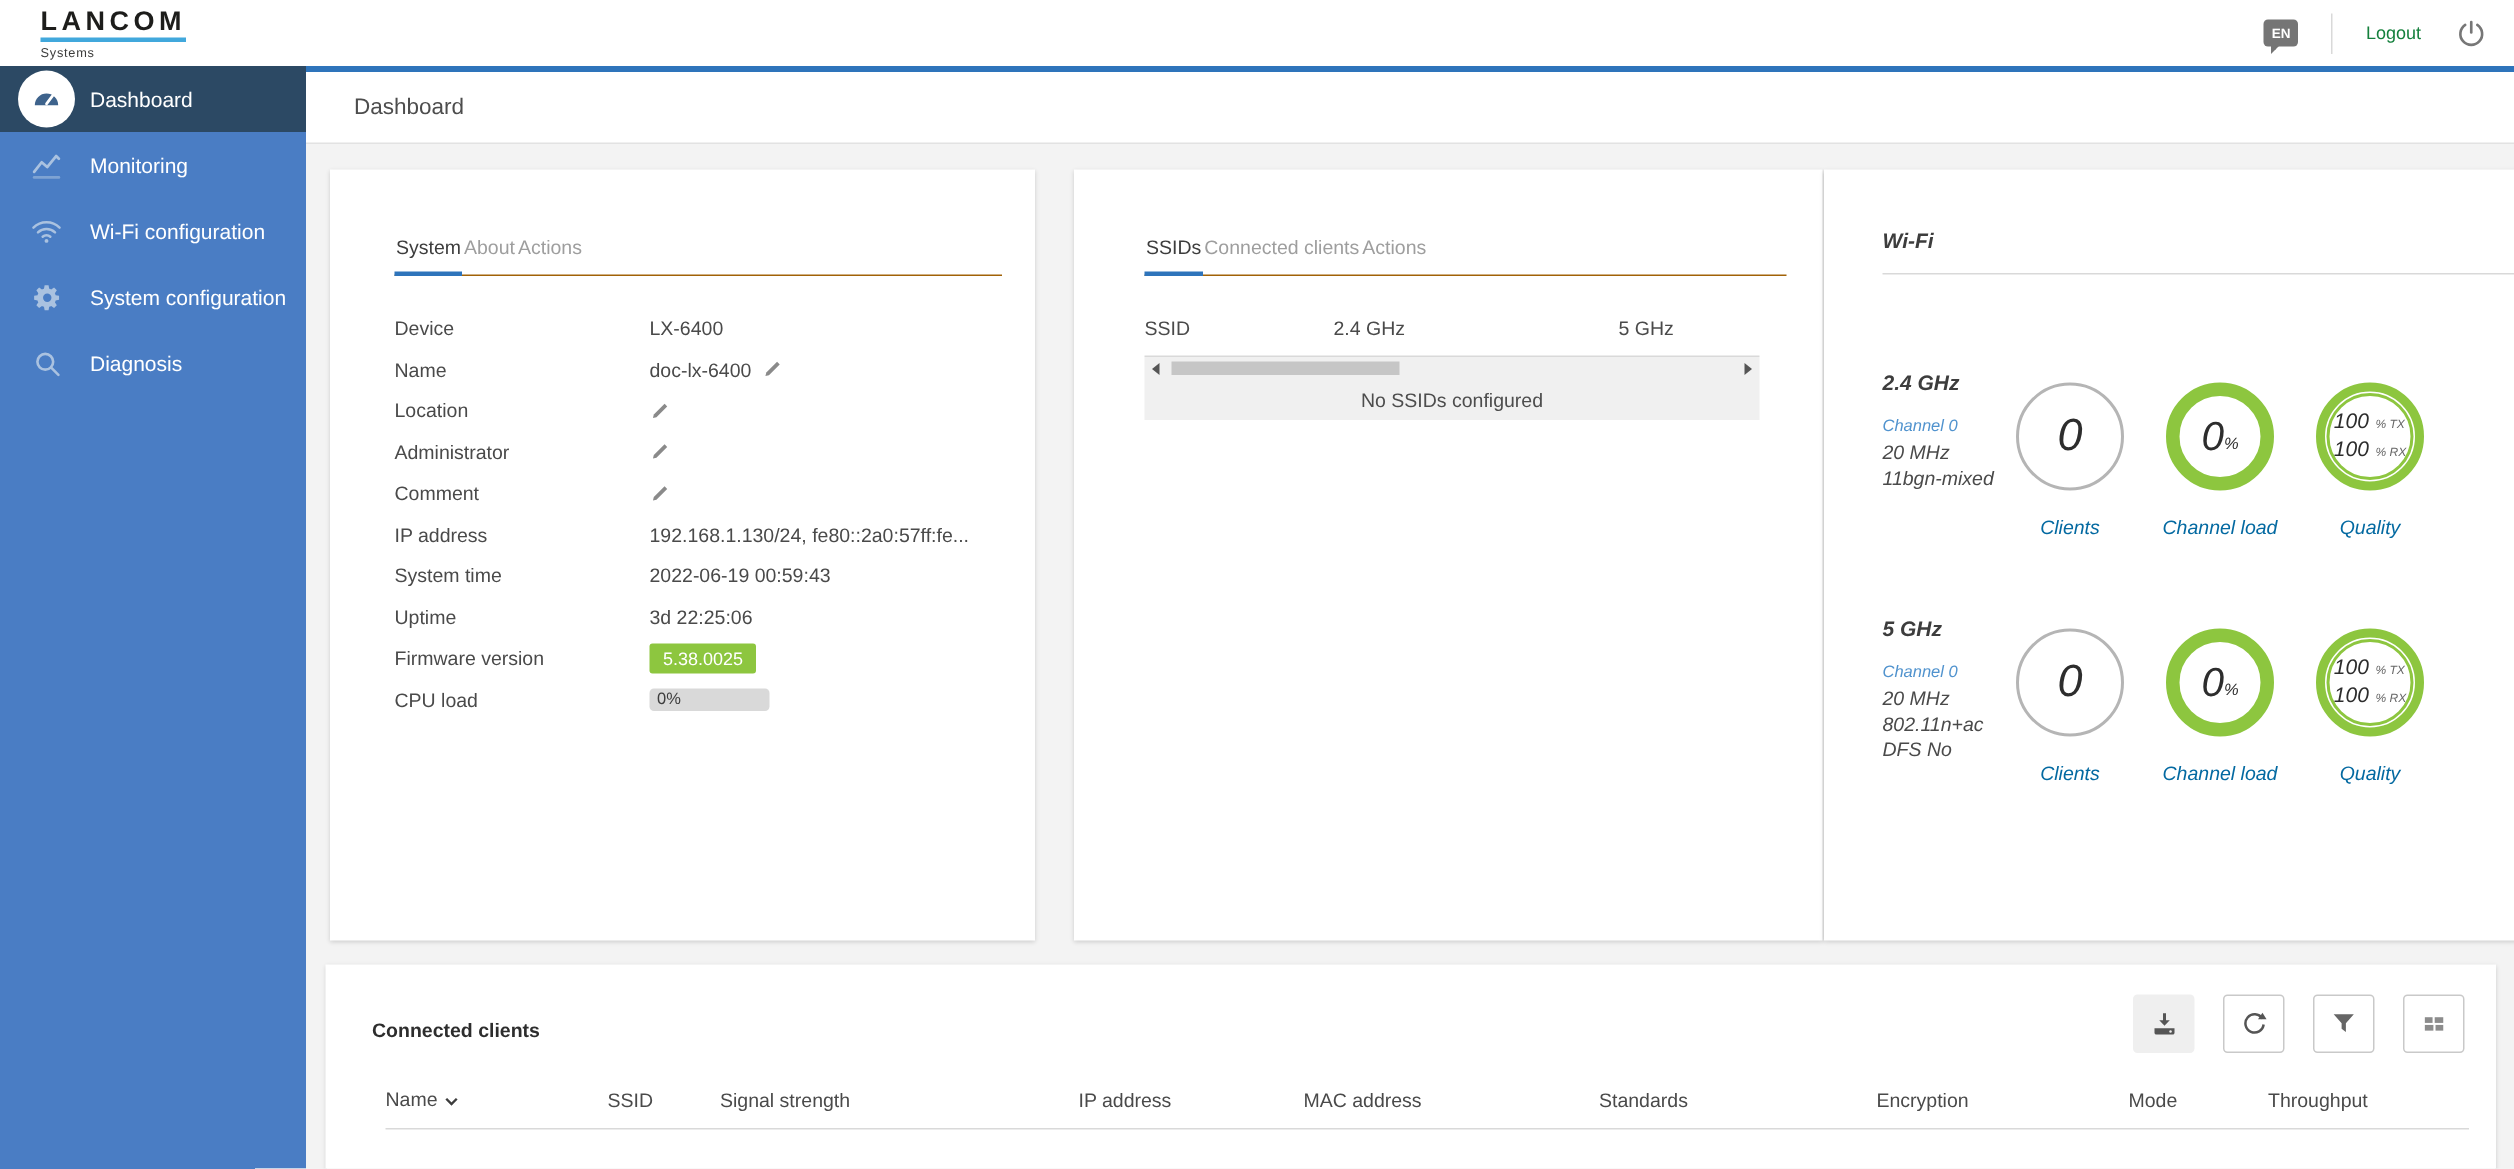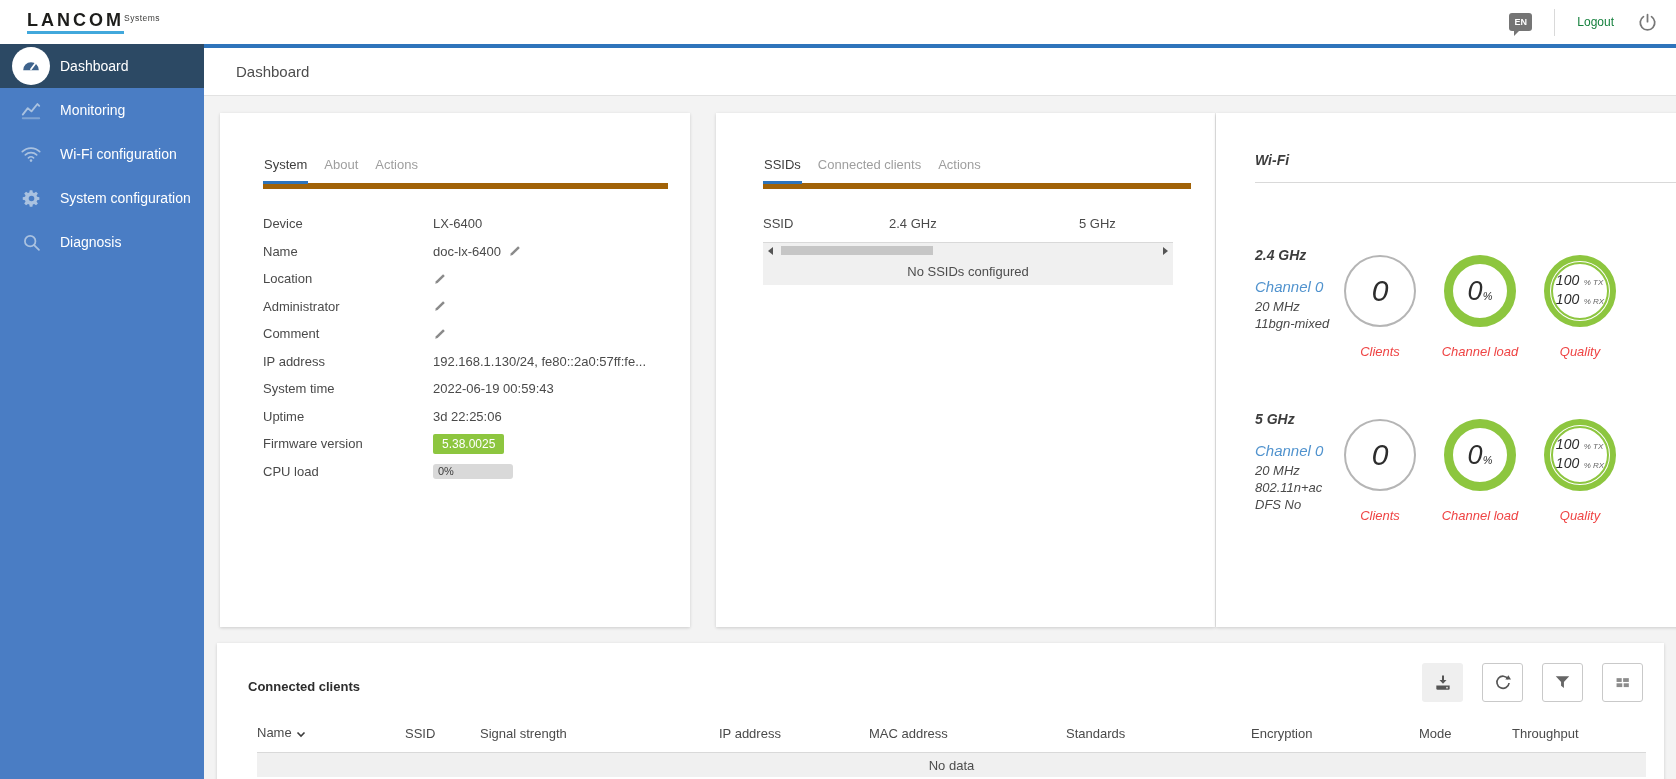--- a/index.html
+++ b/index.html
@@ -1,21 +1,21 @@
 <!DOCTYPE html>
 <html><head>
 <meta charset="utf-8">
 <style>
   * { margin:0; padding:0; box-sizing:border-box; }
   html,body { width:1676px; height:779px; overflow:hidden; }
   body { font-family:"Liberation Sans", sans-serif; background:#f3f3f3; color:#4a4a4a; position:relative; }
 
   
   .hdr { position:absolute; top:0; left:0; width:100%; height:44px; background:#fff; display:flex; align-items:center; justify-content:space-between; padding:0 18px 0 27px; z-index:5; }
-  .logo-block { display:flex; }
+  .logo-block { display:flex; flex-direction:column; }
   .logo-main { font-size:18px; font-weight:bold; letter-spacing:3px; color:#1d1d1b; border-bottom:3px solid #41a8dc; line-height:19px; padding-bottom:1px; }
   .logo-sub { font-size:8.5px; color:#3c3c3b; margin-top:2px; letter-spacing:.5px; }
   .hdr-right { display:flex; align-items:center; gap:22px; }
   .lang-badge { position:relative; background:#757575; color:#fff; font-size:9px; font-weight:bold; width:23px; height:18px; border-radius:3px; display:flex; align-items:center; justify-content:center; cursor:pointer; }
   .lang-badge::after { content:''; position:absolute; left:5px; bottom:-5px; border:3px solid transparent; border-top-color:#757575; border-left-color:#757575; }
   .hdr-divider { width:1px; height:27px; background:#d9d9d9; }
   .logout { font-size:12px; color:#15803d; cursor:pointer; }
   .power-btn { width:22px; height:22px; cursor:pointer; display:flex; align-items:center; justify-content:center; }
 
   .accent-line { position:absolute; top:44px; left:204px; right:0; height:4px; background:#2e74bb; z-index:4; }
@@ -32,21 +32,21 @@
   .pagebar { height:48px; background:#fff; border-bottom:1px solid #e2e2e2; display:flex; align-items:center; padding-left:32px; font-size:15px; color:#4d4d4d; }
   .content { position:relative; height:683px; }
 
   .card { position:absolute; background:#fff; box-shadow:0 1px 3px rgba(0,0,0,.16); }
   #card-system  { left:16px;   top:17px;  width:470px;  height:514px; }
   #card-ssids   { left:499px;  top:17px;  width:499px;  height:514px;margin-left:13px; }
   #card-wifi    { left:1012px; top:17px;  width:516px;  height:514px;font-style:italic; }
   #card-clients { left:13px;   top:547px; width:1447px; height:260px; }
 
   
-  .tabs { display:flex; gap:15px; border-bottom:6px solid #a16207; }
+  .tabs { display:flex; border-bottom:1px solid #a16207; }
   .tab { font-size:13px; color:#9e9e9e; padding:0 1px 9px 1px; cursor:pointer; }
   .tab.active { color:#3d3d3d; border-bottom:3px solid #2e74bb; margin-bottom:-1px; }
   #card-system .tabs { margin:44px 22px 0 43px; }
   #card-ssids  .tabs { margin:44px 24px 0 47px; }
 
   
   .sysrows { margin:21px 22px 0 43px; }
   .sysrow { display:flex; align-items:center; height:27.5px; font-size:13px; color:#4a4a4a; }
   .sysrow .lbl { width:170px; flex:0 0 170px; }
   .sysrow .val { display:flex; align-items:center; gap:7px; }
@@ -69,37 +69,37 @@
   .hscroll-thumb { position:absolute; left:4px; top:0; width:152px; height:9px; background:#c6c6c6; cursor:grab; }
   .ssid-empty-row { height:27px; display:flex; align-items:center; justify-content:center; font-size:13px; color:#4d4d4d; }
 
   
   .wifi-title { margin:39px 34px 0 39px; font-size:14px; font-weight:bold; color:#3d3d3d; padding-bottom:14px; border-bottom:1px solid #d9d9d9; }
   .band { display:flex; padding-left:39px; }
   .band-1 { margin-top:64px; }
   .band-2 { margin-top:52px; }
   .band-info { width:75px; flex:0 0 75px; white-space:nowrap; }
   .band-name { font-size:14px; font-weight:bold; color:#3d3d3d; margin-bottom:15px; }
-  .band-link { font-size:15px; color:#5193ce; cursor:pointer; margin-bottom:3px; }
+  .band-link { font-size:11px; color:#5193ce; cursor:pointer; margin-bottom:3px; }
   .band-detail { font-size:13px; color:#4a4a4a; line-height:17px; }
   .gauges { display:flex; }
   .gauge { width:100px; display:flex; flex-direction:column; align-items:center; }
   .gcircle { width:72px; height:72px; border-radius:50%; display:flex; align-items:center; justify-content:center; margin-top:8px; background:#fff; }
   .g-clients { border:2px solid #b5b5b5; }
   .g-clients .gnum { font-size:30px; color:#2d2d2d; }
   .g-load { border:9px solid #8dc63f; }
   .g-load .gnum { font-size:27px; color:#2d2d2d; }
   .g-load .gpct { font-size:11px; color:#2d2d2d; margin-top:10px; }
   .g-quality { border:6px solid #8dc63f; position:relative; }
   .g-quality::before { content:''; position:absolute; inset:1px; border:2px solid #8dc63f; border-radius:50%; }
   .qrows { text-align:left; }
   .qrow { line-height:16px; white-space:nowrap; }
   .qnum { font-size:14px; color:#2d2d2d; }
   .qunit { font-size:8px; color:#666; }
-  .gauge-label { margin-top:17px; font-size:13px; color:#ef4444; }
+  .gauge-label { margin-top:17px; font-size:13px; color:#0369a1; }
 
   
   .cc-top { display:flex; justify-content:space-between; align-items:flex-start; padding:20px 21px 0 31px; }
   .cc-title { font-size:13px; font-weight:bold; color:#2d2d2d; margin-top:16px; }
   .cc-tools { display:flex; gap:19px; }
   .tbtn { width:41px; height:39px; display:flex; align-items:center; justify-content:center; border-radius:3px; cursor:pointer; background:#fff; border:1px solid #c9c9c9; }
   .tbtn.flat { background:#efefef; border:none; }
   .cc-table { margin:23px 18px 0 40px; }
   .cc-head { display:flex; align-items:center; font-size:13px; color:#4a4a4a; padding-bottom:11px; border-bottom:1px solid #d9d9d9; }
   .cc-head > div { white-space:nowrap; }
@@ -414,18 +414,17 @@
                 </svg></span></div>
           <div class="c-ssid">SSID</div>
           <div class="c-sig">Signal strength</div>
           <div class="c-ip">IP address</div>
           <div class="c-mac">MAC address</div>
           <div class="c-std">Standards</div>
           <div class="c-enc">Encryption</div>
           <div class="c-mode">Mode</div>
           <div class="c-thr">Throughput</div>
         </div>
-        <div class="cc-empty">No data</div>
       </div>
     </div>
 
   </div>
 </div>
 
 </body></html>

